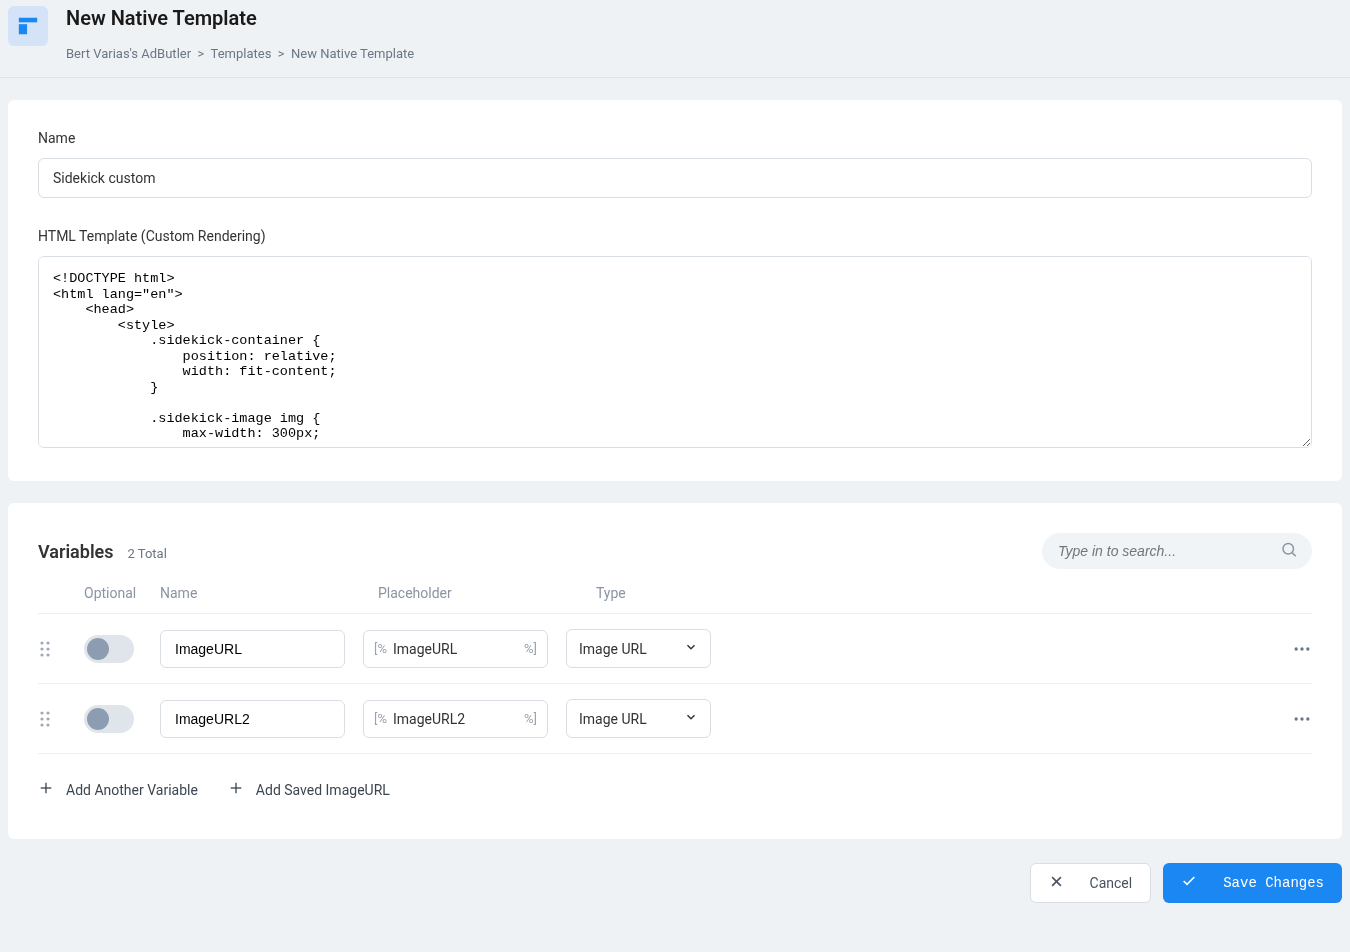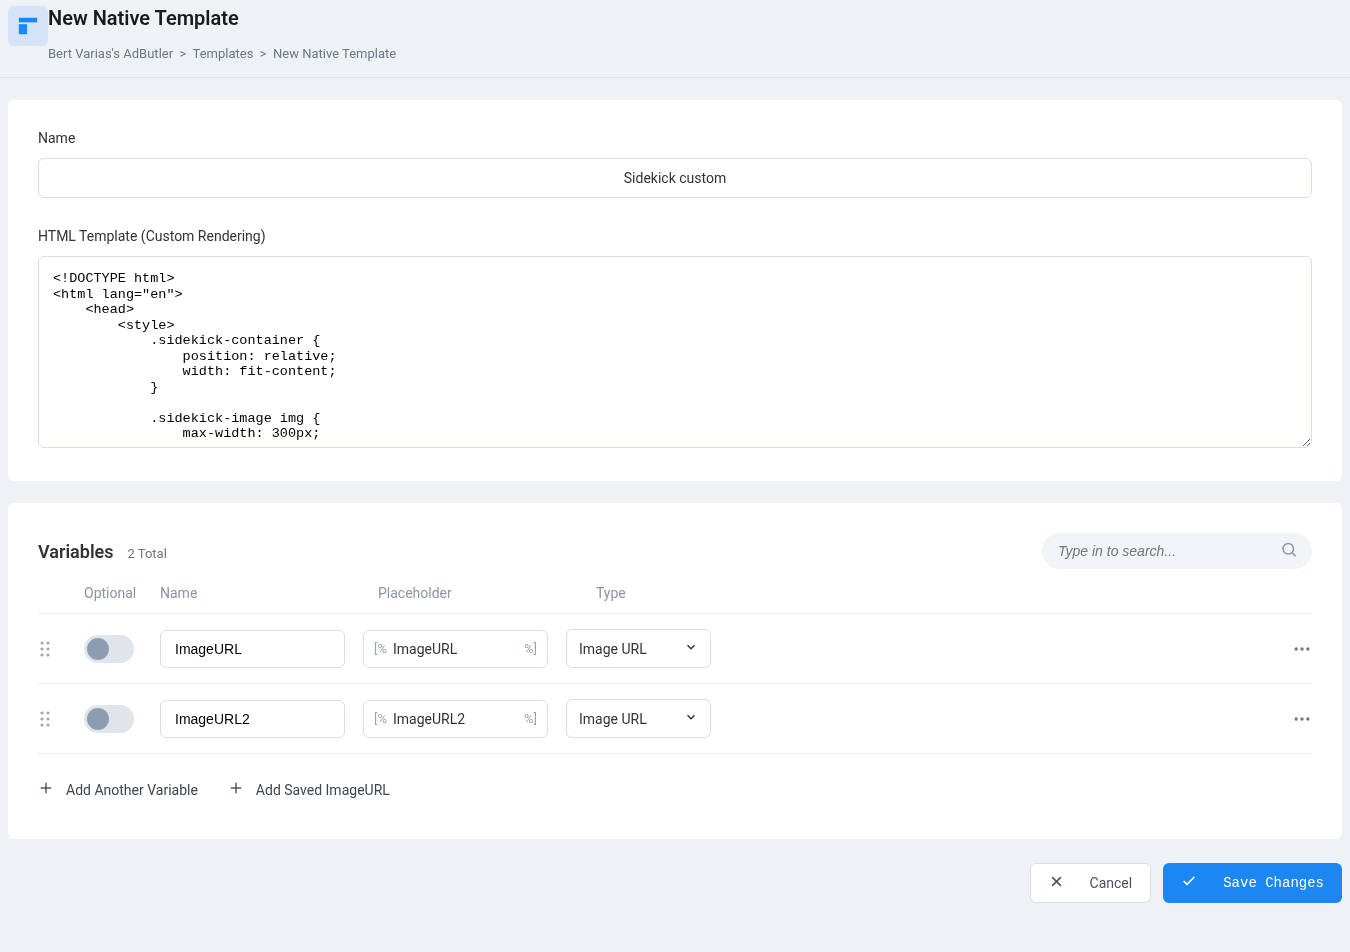--- a/index.html
+++ b/index.html
@@ -7,20 +7,21 @@
       font-family: -apple-system, BlinkMacSystemFont, "Segoe UI", Roboto, Helvetica, Arial, sans-serif;
       background: #eff2f5;
       color: #333;
       font-size: 14px;
     }
     .page-header {
       display: flex;
       align-items: flex-start;
       padding: 6px 8px 16px;
       border-bottom: 1px solid #e0e4e9;
+      gap: 18px;
     }
     .icon-box {
       width: 40px;
       height: 40px;
       background: #d5e3f8;
       border-radius: 6px;
       display: flex;
       align-items: center;
       justify-content: center;
     }
@@ -49,21 +50,20 @@
       display: block;
     }
     .text-input {
       width: 100%;
       border: 1px solid #d9dee4;
       border-radius: 6px;
       padding: 11px 14px;
       font-size: 14px;
       color: #333;
       font-family: inherit;
-      text-align: center;
     }
     .code-area {
       width: 100%;
       border: 1px solid #d9dee4;
       border-radius: 6px;
       padding: 14px;
       font-family: "Courier New", Courier, monospace;
       font-size: 13.5px;
       line-height: 1.15;
       color: #000000;

